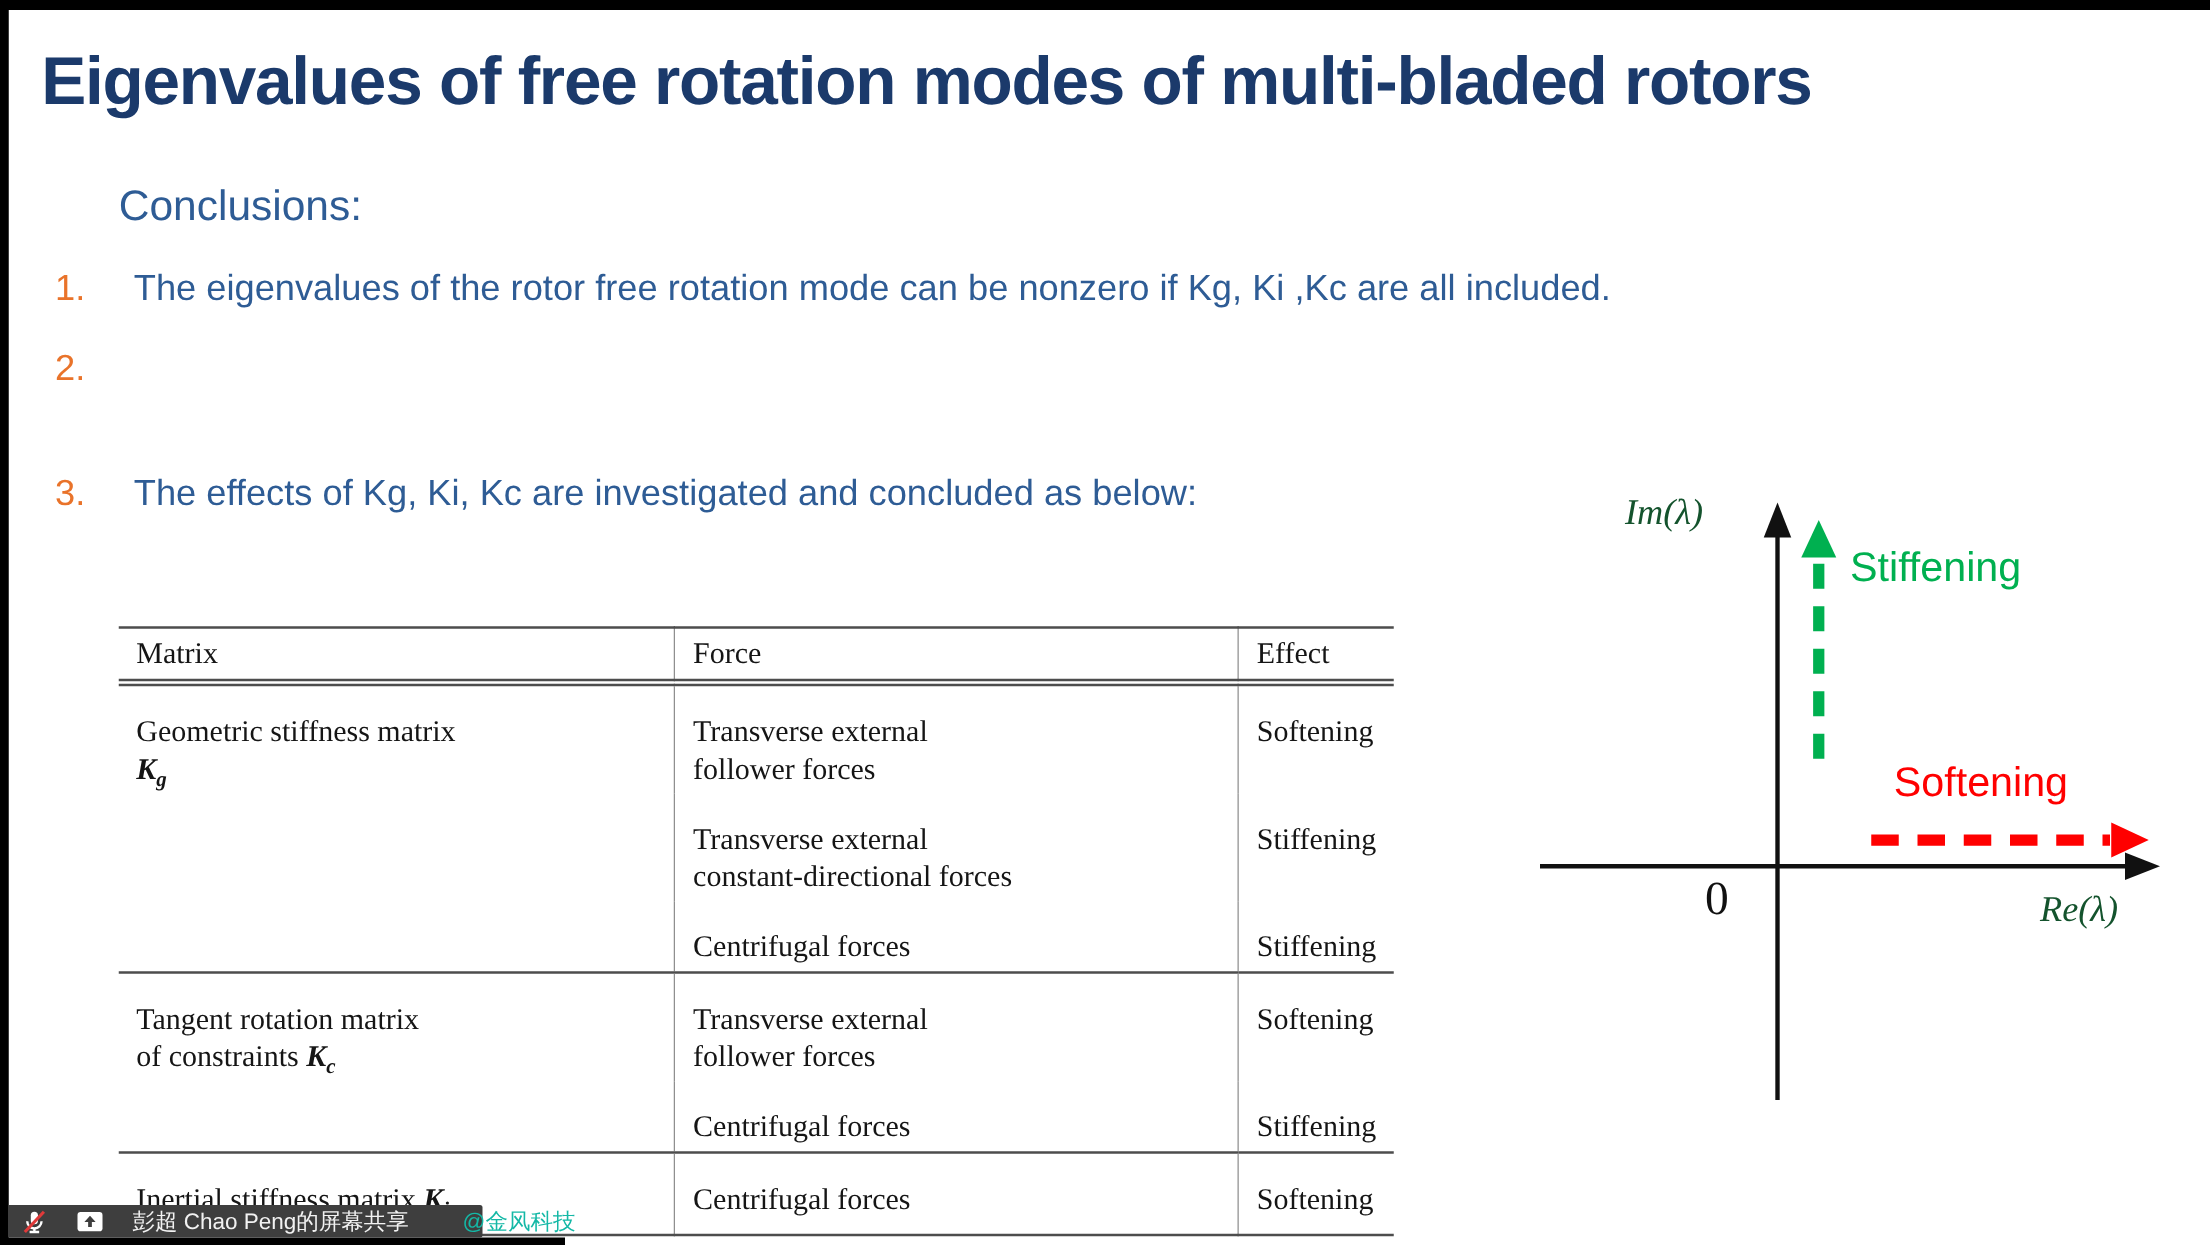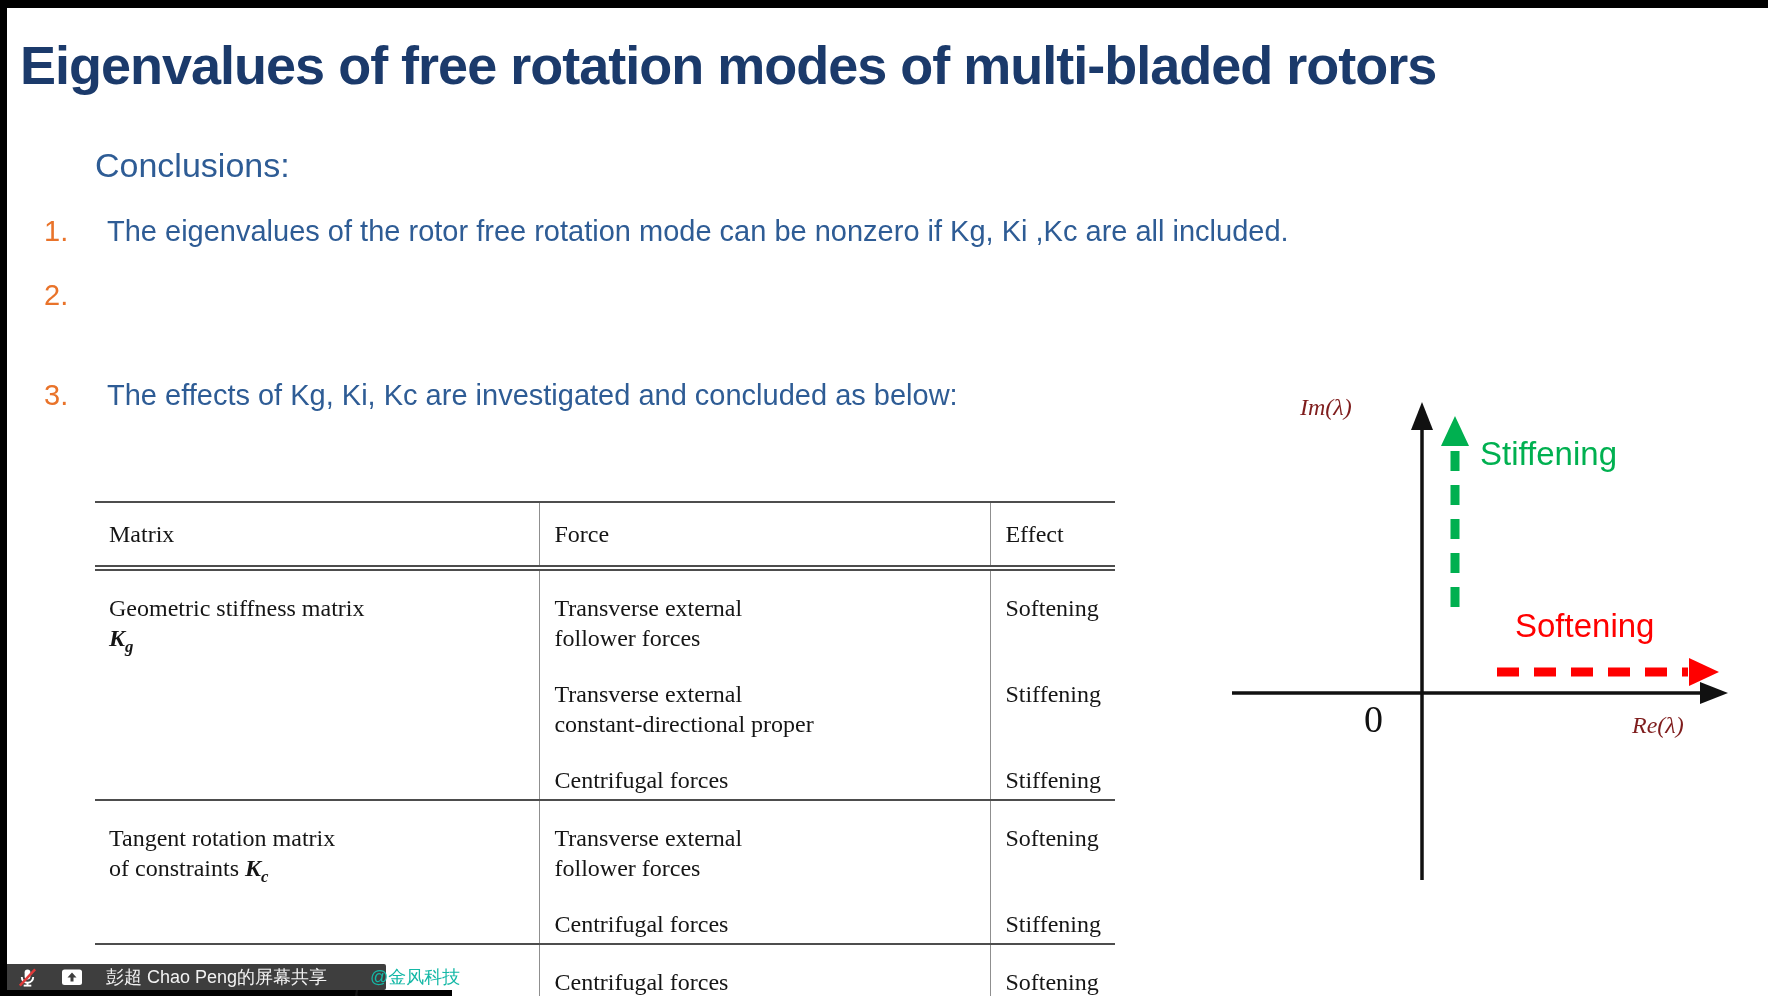--- a/index.html
+++ b/index.html
@@ -10,21 +10,21 @@
     background: #ffffff;
     overflow: hidden;
     font-family: "Liberation Sans", sans-serif;
   }
   .edge { position: absolute; background: #000; }
   #edge-top  { left: 0; top: 0; width: 1768px; height: 8px; }
   #edge-left { left: 0; top: 0; width: 7px; height: 996px; }
   #edge-bottom-left { left: 0; top: 990px; width: 452px; height: 6px; }
 
   #slide-title {
-    position: absolute; left: 20px; top: 34px;
+    position: absolute; left: 33px; top: 34px;
     font-size: 54px; font-weight: 600; letter-spacing: -1px;
     color: #1b3a6b; white-space: nowrap;
   }
   #conclusions-heading {
     position: absolute; left: 48px; top: 146px;
     font-size: 34px; color: #2e5c95; margin-left: 47px;
   }
   .list-item {
     position: absolute; left: 44px; display: flex;
     font-size: 29px; line-height: 38px; color: #2e5c95;
@@ -43,33 +43,33 @@
     border-collapse: collapse;
     font-family: "Liberation Serif", "DejaVu Serif", serif;
     font-size: 24px; line-height: 30px; color: #151515;
     border-top: 2px solid #4d4d4d;
     border-bottom: 2px solid #4d4d4d;
   }
   #effects-table th, #effects-table td {
     font-weight: normal; text-align: left; vertical-align: top;
     padding: 22px 14px 4px 14px;
   }
-  #effects-table th { padding: 16px 14px; }
+  #effects-table th { padding: 5px 14px; }
   #effects-table thead tr { border-bottom: 6px double #4d4d4d; }
   #effects-table .c-force, #effects-table .c-effect { border-left: 1.5px solid #8f8f8f; }
   #effects-table tr.group-start td { border-top: 2px solid #4d4d4d; }
   .kbi { font-weight: bold; font-style: italic; }
   #effects-table sub { font-size: 0.7em; font-style: italic; font-weight: 600; }
 
   
   #diagram-svg { position: absolute; left: 1150px; top: 360px; }
   .dlabel { position: absolute; white-space: nowrap; }
   #im-axis-label, #re-axis-label {
     font-family: "Liberation Serif", serif; font-style: italic;
-    font-size: 24px; color: #7f1d1d;
+    font-size: 29px; color: #14532d;
   }
   #im-axis-label { left: 1300px; top: 394px; }
   #re-axis-label { left: 1632px; top: 712px; }
   #origin-label {
     left: 1364px; top: 697px;
     font-family: "Liberation Serif", serif; font-size: 38px; color: #111;
   }
   #stiffening-label { left: 1480px; top: 435px; font-size: 33px; }
   #softening-label  { left: 1515px; top: 607px; font-size: 33px; }
 
@@ -136,21 +136,21 @@
         </td>
         <td class="c-force">
           <div>Transverse external</div>
           <div>follower forces</div>
         </td>
         <td class="c-effect">Softening</td>
       </tr>
       <tr>
         <td class="c-force">
           <div>Transverse external</div>
-          <div>constant-directional proper</div>
+          <div>constant-directional forces</div>
         </td>
         <td class="c-effect">Stiffening</td>
       </tr>
       <tr>
         <td class="c-force">
           <div>Centrifugal forces</div>
         </td>
         <td class="c-effect">Stiffening</td>
       </tr>
       <tr class="group-start">

